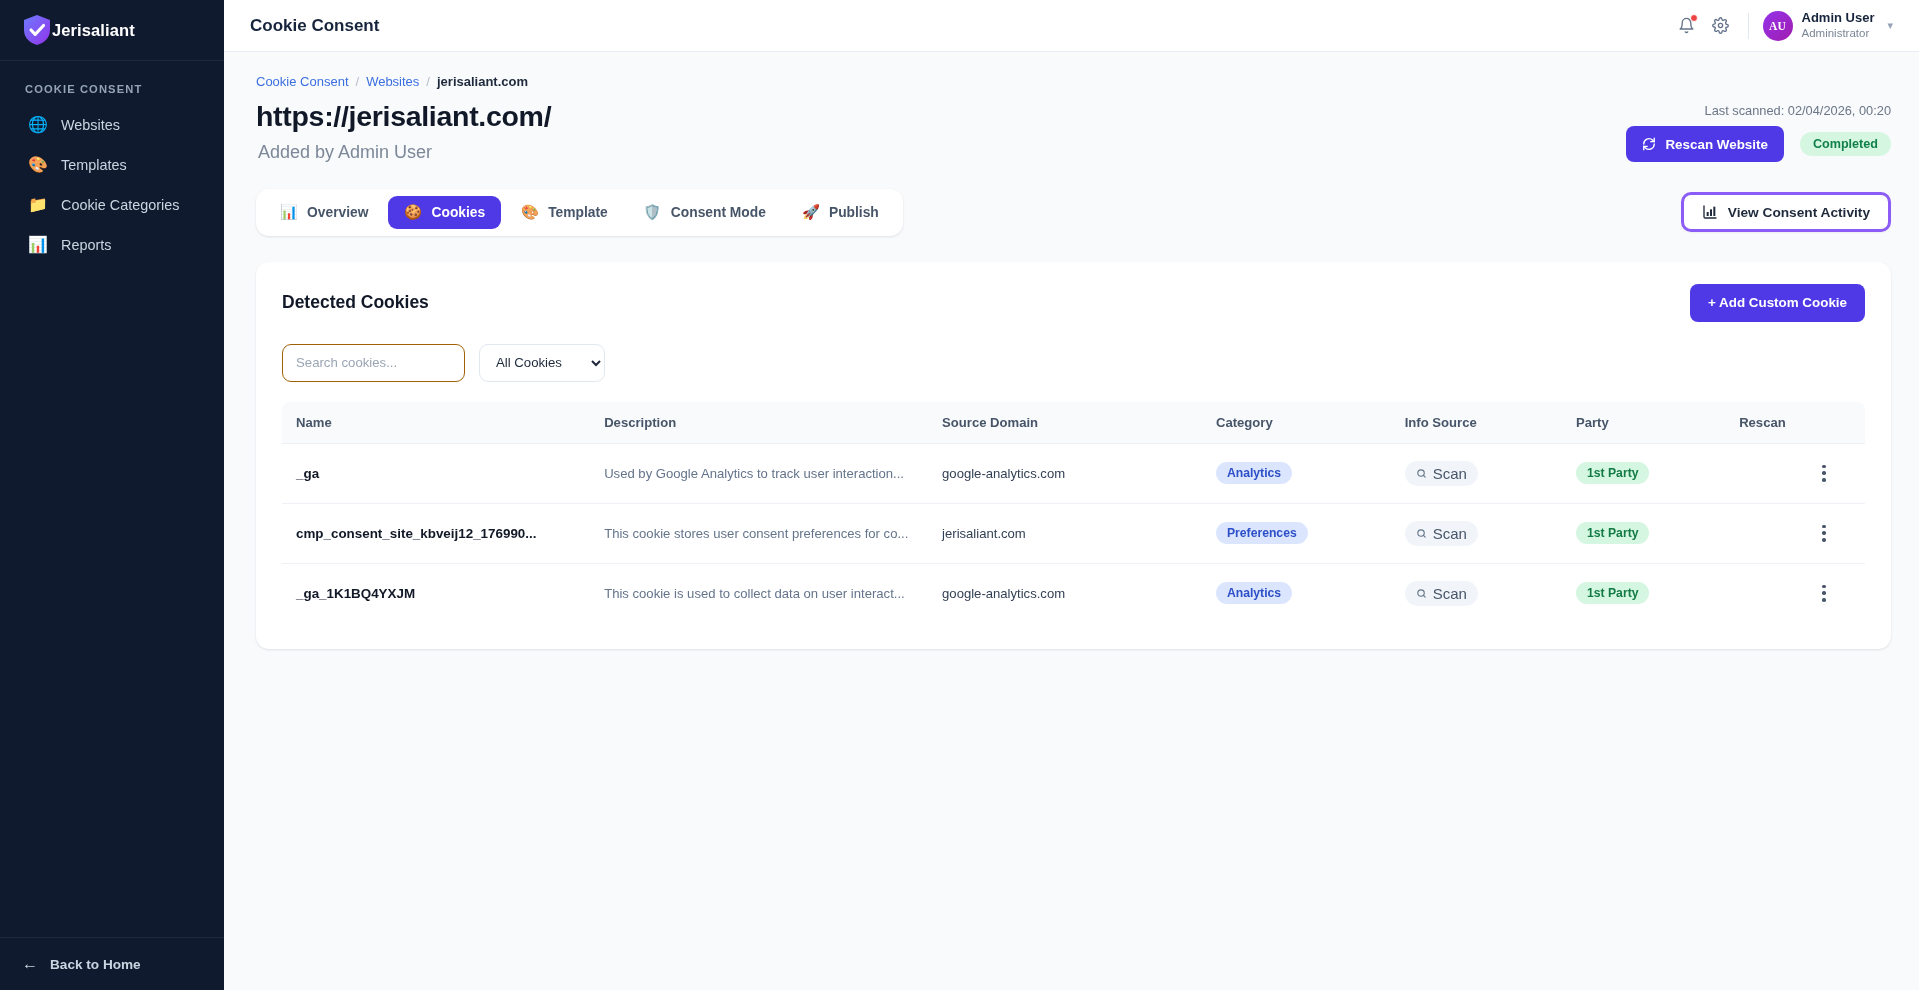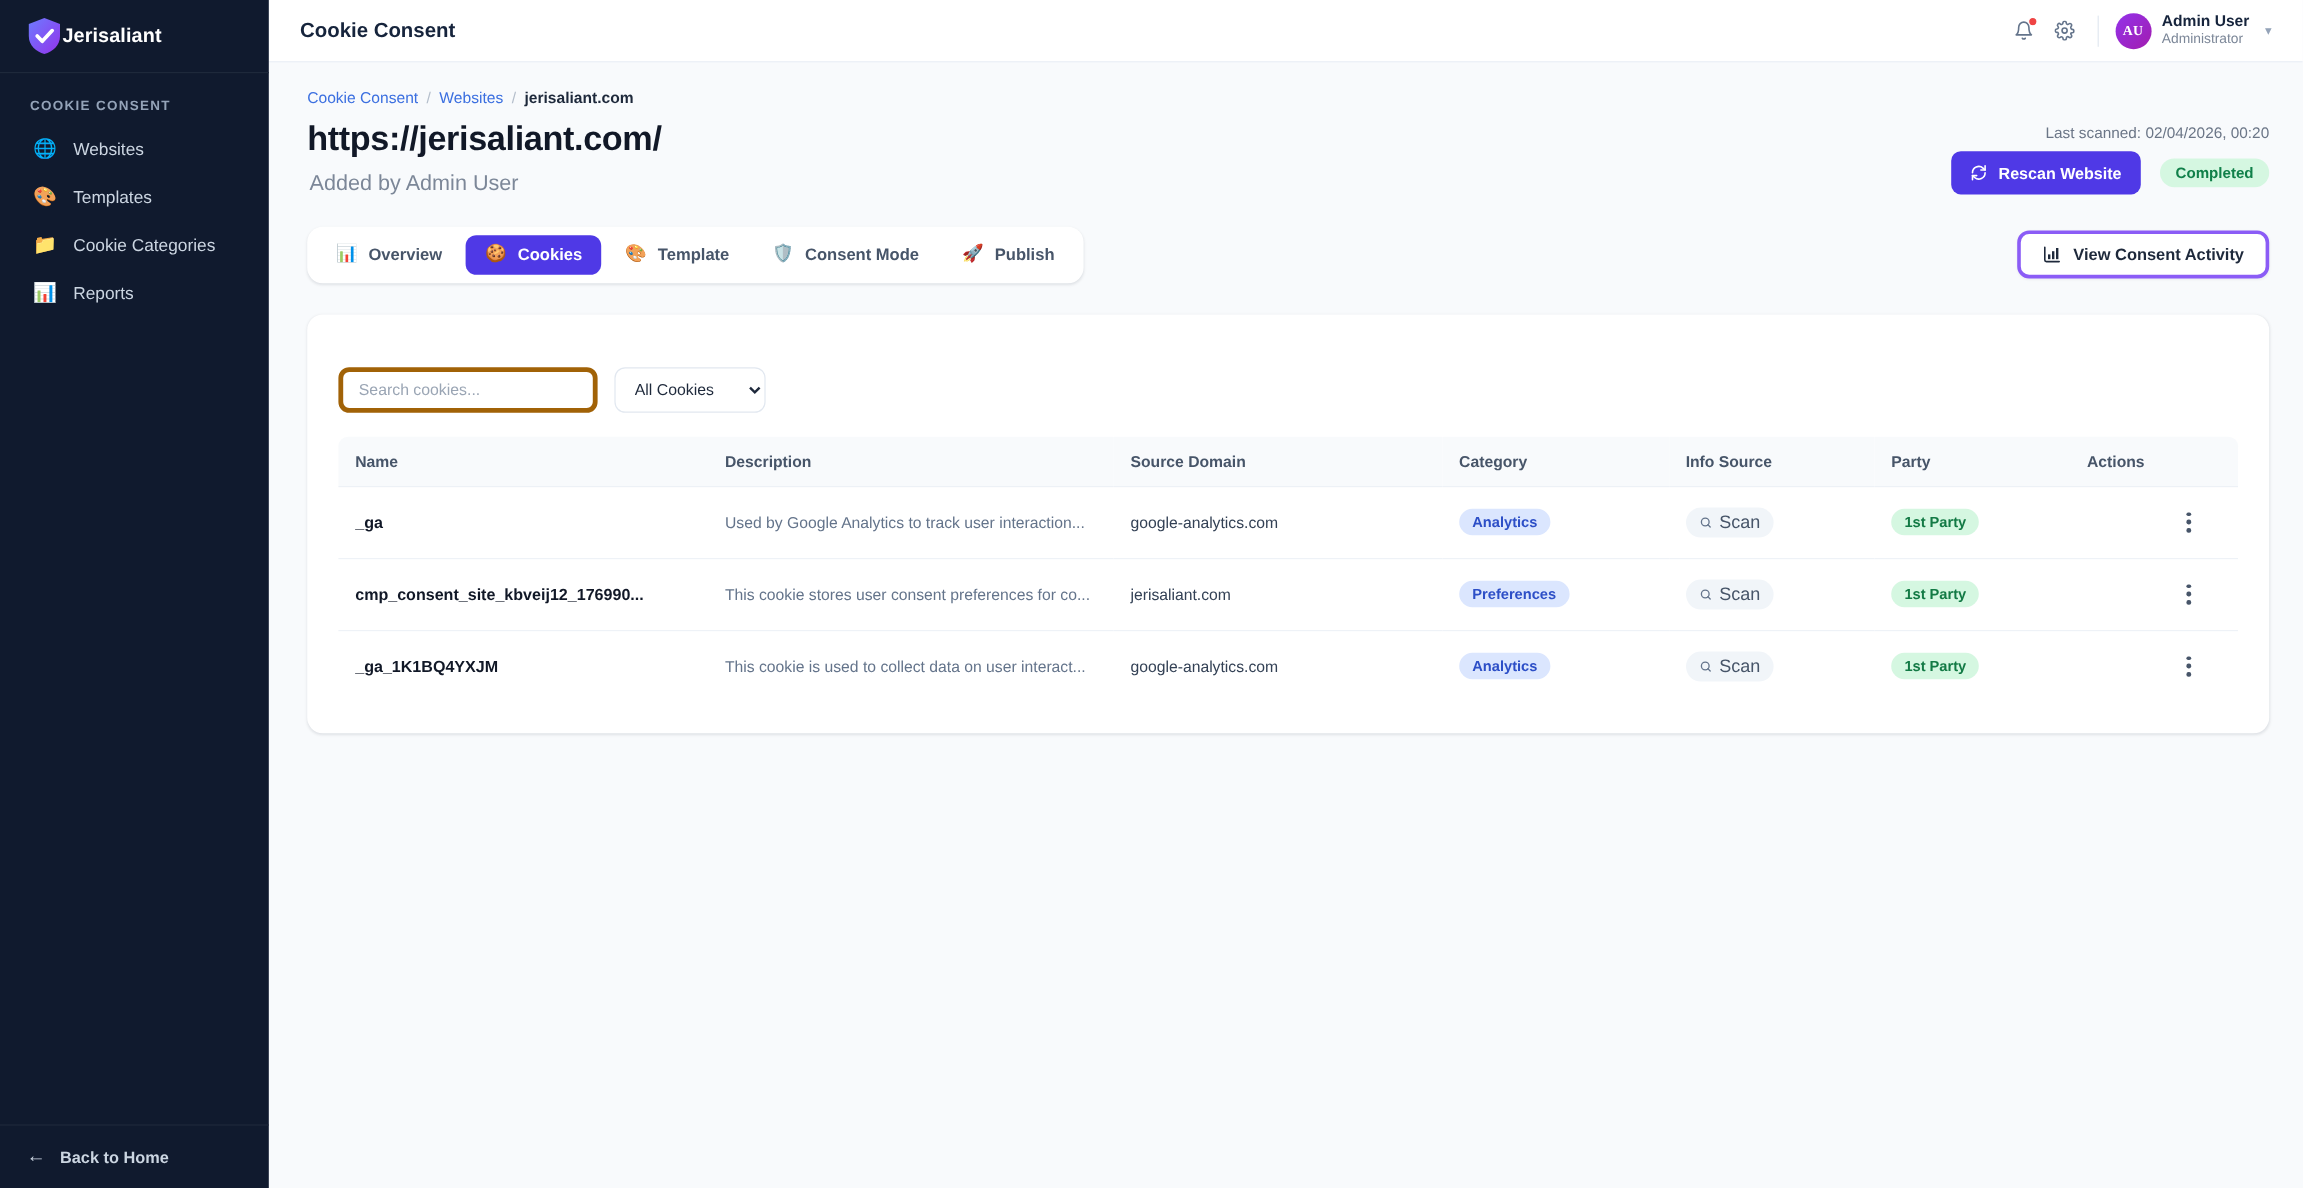--- a/index.html
+++ b/index.html
@@ -144,21 +144,21 @@
   .card-head { display: flex; justify-content: space-between; align-items: center; }
   .card-title { font-size: 17.5px; font-weight: bold; color: #111827; }
   .btn-add {
     background: #4f39e6; color: #fff; border: none; border-radius: 8px;
     padding: 0 18px; height: 38px; font-size: 13.4px; font-weight: bold;
     cursor: pointer; font-family: "Liberation Sans", sans-serif;
   }
 
   .filters { display: flex; gap: 14px; margin-top: 22px; }
   .search-input {
-    width: 216px; height: 38px; border: 4px solid #a16207; border-radius: 9px;
+    width: 183px; height: 38px; border: 1px solid #a16207; border-radius: 9px;
     padding: 0 13px; font-size: 13.2px; color: #334155;
     font-family: "Liberation Sans", sans-serif; outline: none; background:#fff;
   }
   .search-input::placeholder { color: #9aa5b4; }
   .select-filter {
     width: 126px; height: 38px; border: 1px solid #e2e8f0; border-radius: 9px;
     padding: 0 8px 0 12px; font-size: 13.2px; color: #1e293b; background: #ffffff;
     font-family: "Liberation Sans", sans-serif; outline: none; cursor: pointer;
   }
 
@@ -345,20 +345,24 @@
             <path d="M3 3v16a2 2 0 0 0 2 2h16"></path>
             <rect x="7" y="12" width="3" height="6" fill="#1e293b" stroke="none"></rect>
             <rect x="12" y="8" width="3" height="10" fill="#1e293b" stroke="none"></rect>
             <rect x="17" y="4" width="3" height="14" fill="#1e293b" stroke="none"></rect>
           </svg>
           <span>View Consent Activity</span>
         </button>
       </div>
 
       <section class="card">
+        <div class="card-head">
+          <div class="card-title">Detected Cookies</div>
+          <button class="btn-add">+ Add Custom Cookie</button>
+        </div>
 
         <div class="filters">
           <input class="search-input" type="text" placeholder="Search cookies..." style="">
           <select class="select-filter">
             <option>All Cookies</option>
           </select>
         </div>
 
         <table class="cookies">
           <colgroup>
@@ -371,21 +375,21 @@
               <col class="w-act">
           </colgroup>
           <thead>
             <tr>
               <th>Name</th>
               <th>Description</th>
               <th>Source Domain</th>
               <th>Category</th>
               <th>Info Source</th>
               <th>Party</th>
-              <th>Actions</th>
+              <th>Rescan</th>
             </tr>
           </thead>
           <tbody>
             <tr>
               <td class="c-name">_ga</td>
               <td class="c-desc">Used by Google Analytics to track user interaction...</td>
               <td class="c-domain">google-analytics.com</td>
               <td>
                 <span class="chip-cat">Analytics</span>
               </td>

